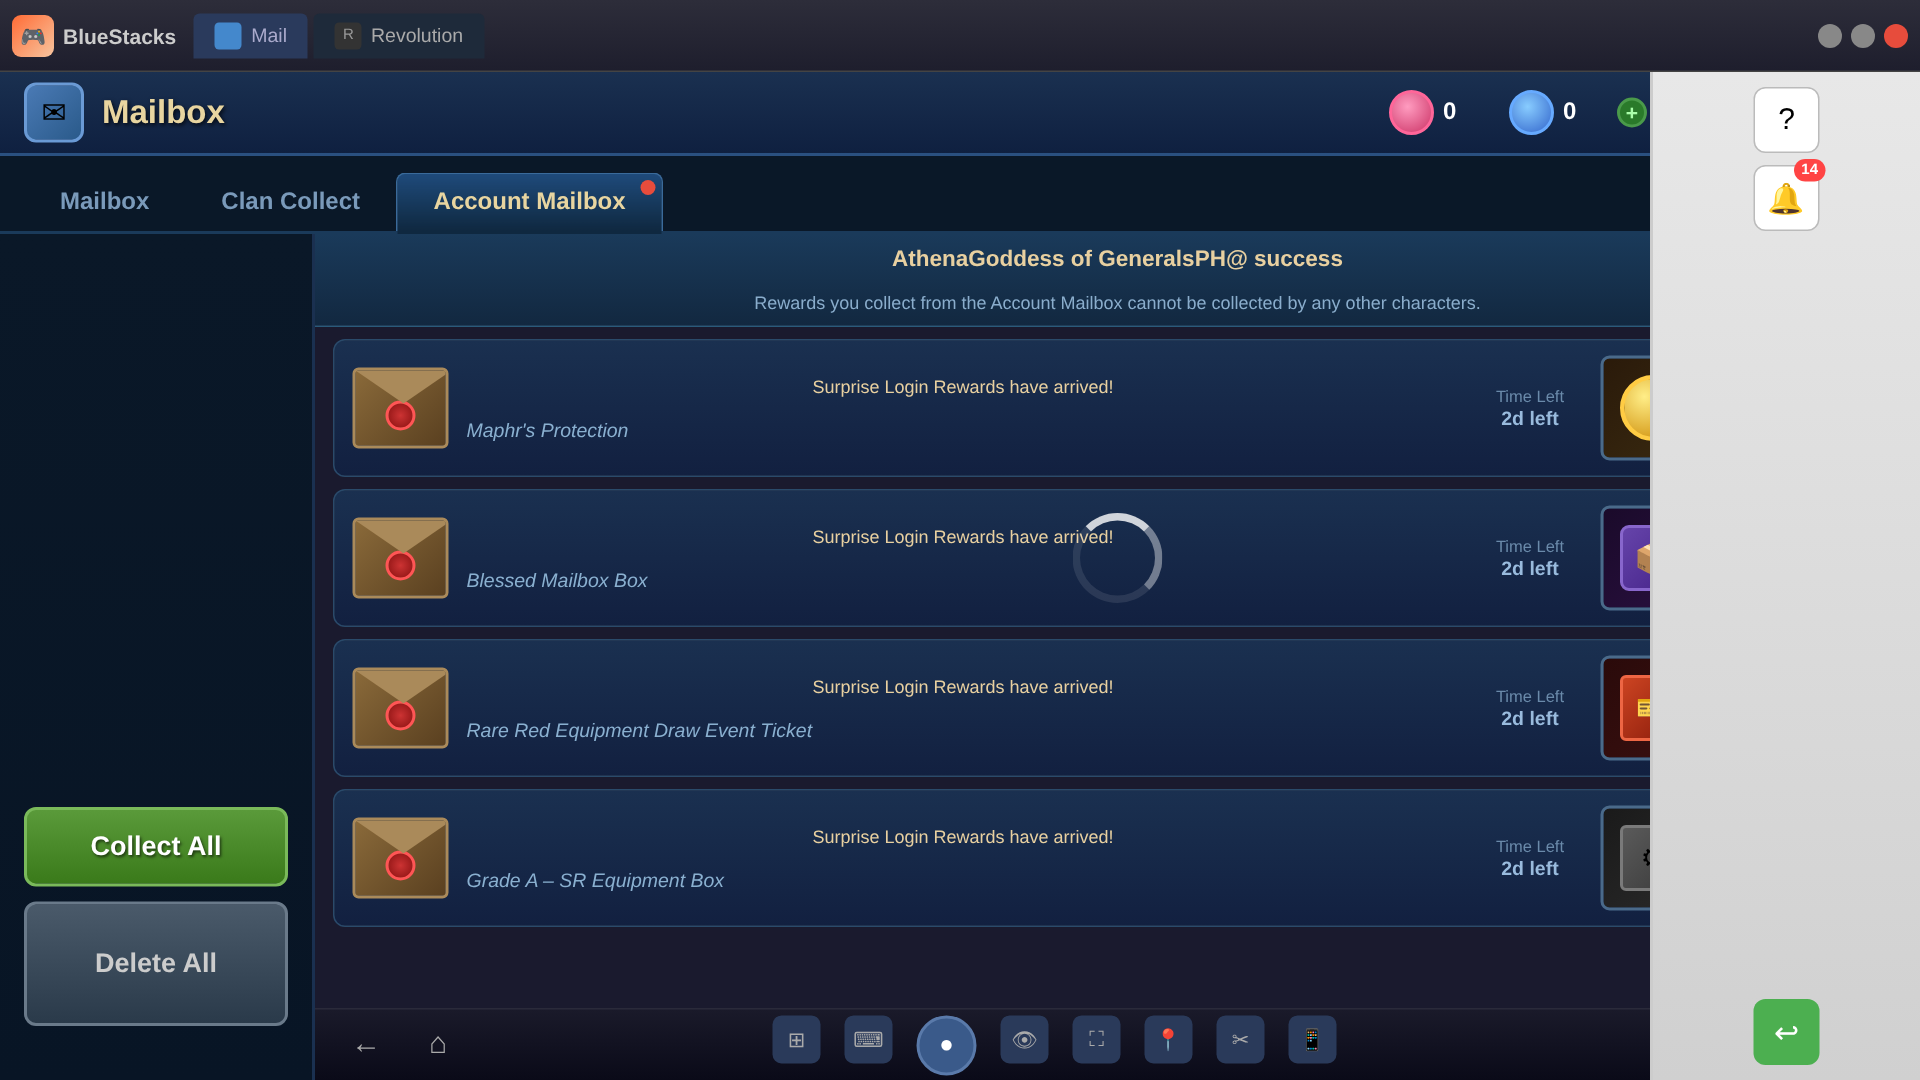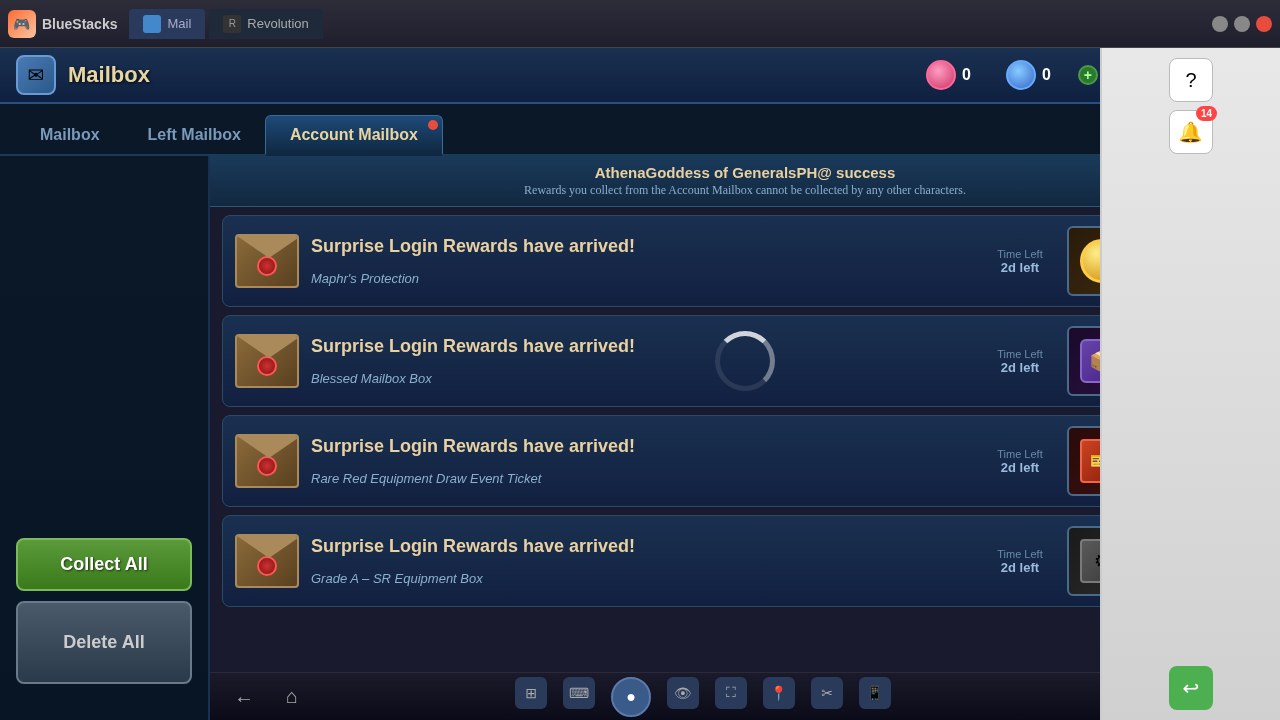--- a/index.html
+++ b/index.html
@@ -357,22 +357,21 @@
       text-align: center;
     }
     .info-username {
       color: #e8d0a0;
       font-size: 15px;
       font-weight: bold;
     }
     .info-desc {
       color: #8aadcc;
       font-size: 12px;
-      margin-top: 2px;
-      font-family: Liberation Serif, serif;
+      margin-top: 14px;
     }
 
     
     .mail-list {
       flex: 1;
       overflow-y: auto;
       padding: 8px 12px;
     }
     .mail-item {
       display: flex;
@@ -414,22 +413,23 @@
       background: radial-gradient(circle, #cc3333, #881111);
       border-radius: 50%;
       border: 2px solid #ff5555;
       margin-top: 10px;
     }
     .mail-info {
       flex: 1;
     }
     .mail-title {
       color: #e8d0a0;
-      font-size: 18px;
-      font-weight: bold;
+      font-size: 12px;
+      font-weight: normal;
+      text-align: center;
     }
     .mail-subtitle {
       color: #8ab0d0;
       font-size: 13px;
       margin-top: 14px;
       font-style: italic;
     }
     .mail-time {
       color: #7a9ab0;
       font-size: 12px;
@@ -748,21 +748,21 @@
         </div>
         <div class="header-exit">↩</div>
       </div>
     </div>
 
     <div class="tabs-row">
       <div class="tab tab-inactive">
         <span>Mailbox</span>
       </div>
       <div class="tab tab-inactive">
-        <span>Left Mailbox</span>
+        <span>Clan Collect</span>
       </div>
       <div class="tab tab-active">
         <span>Account Mailbox</span>
         <div class="tab-notification"></div>
       </div>
       <div class="mail-count-section">
         <span class="mail-count-label">Mail Count</span>
         <span class="mail-count-value">5</span>
       </div>
     </div>

